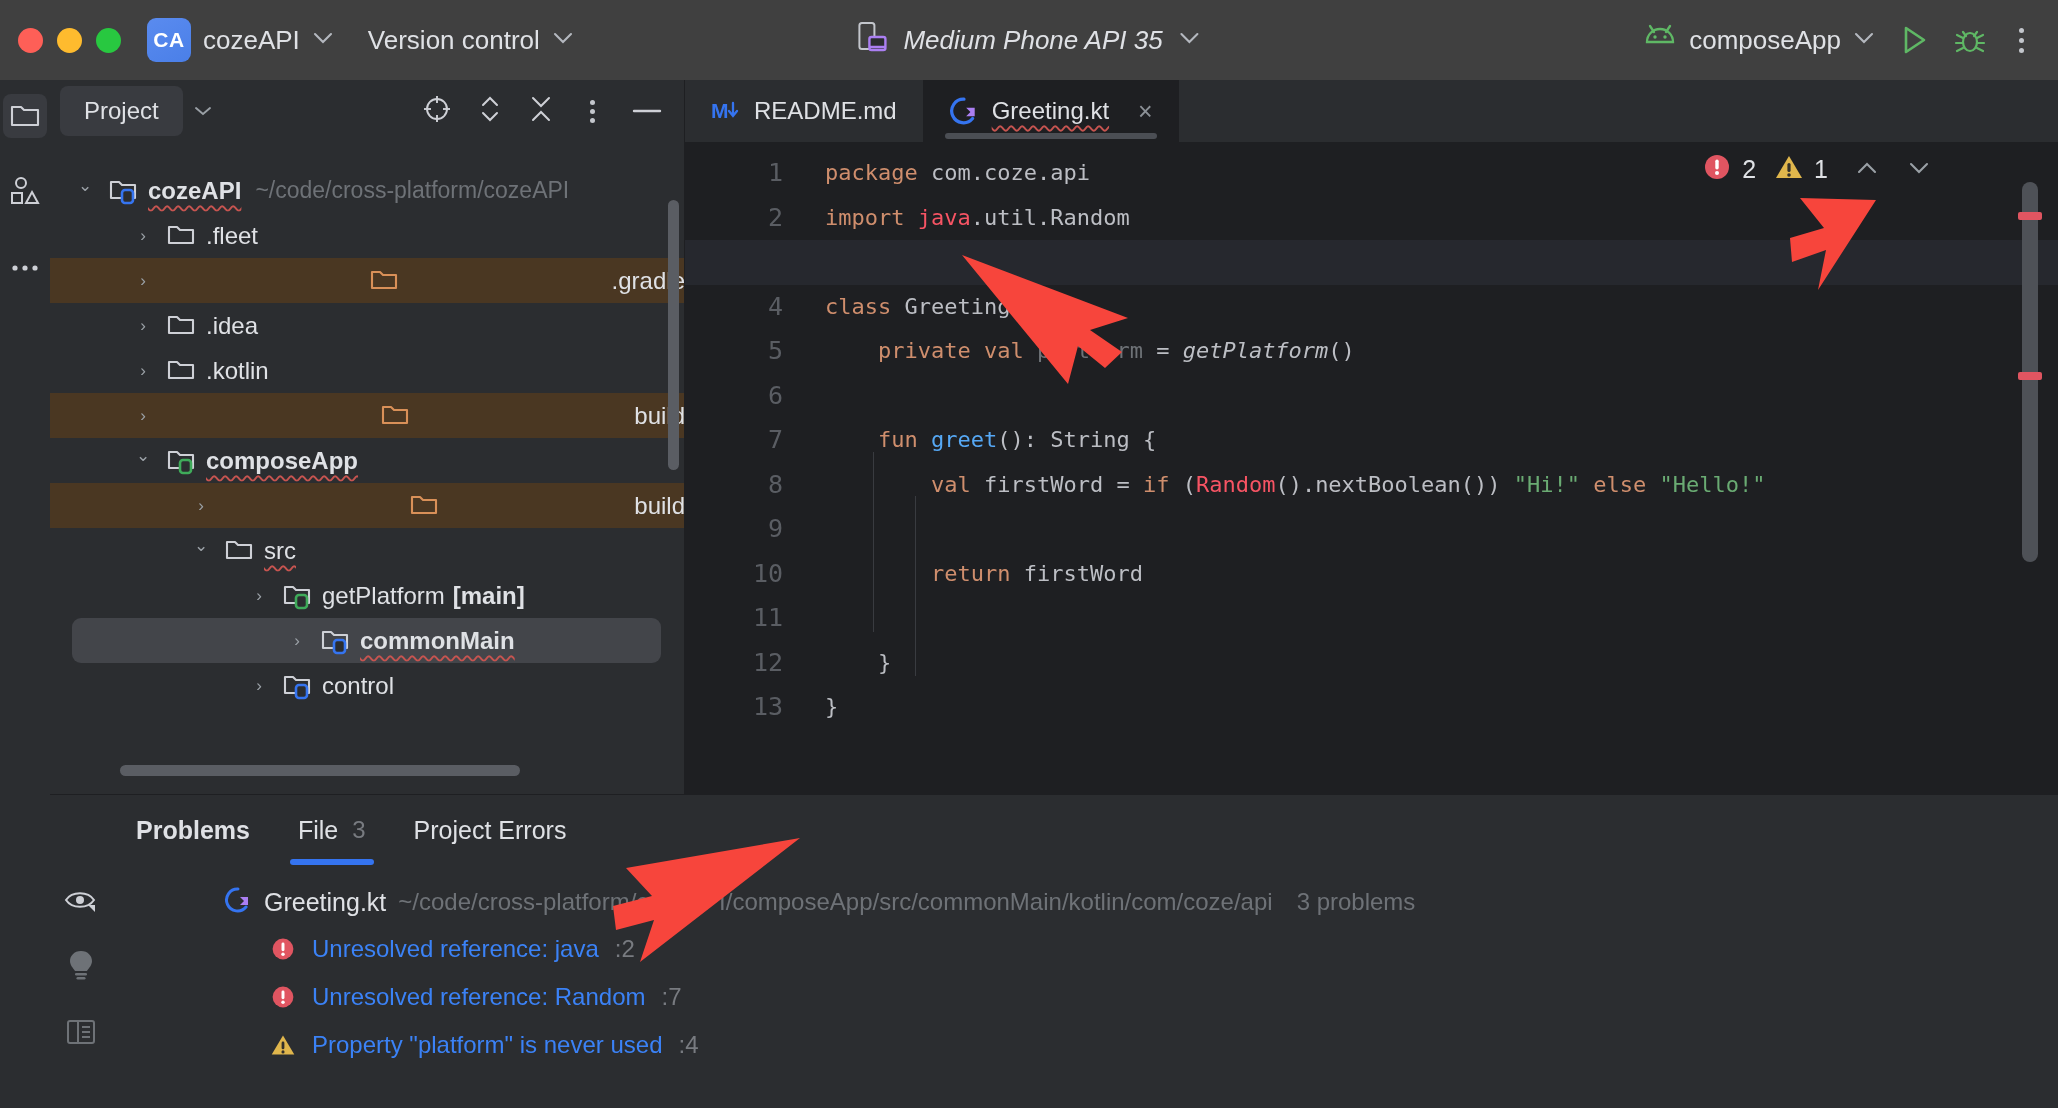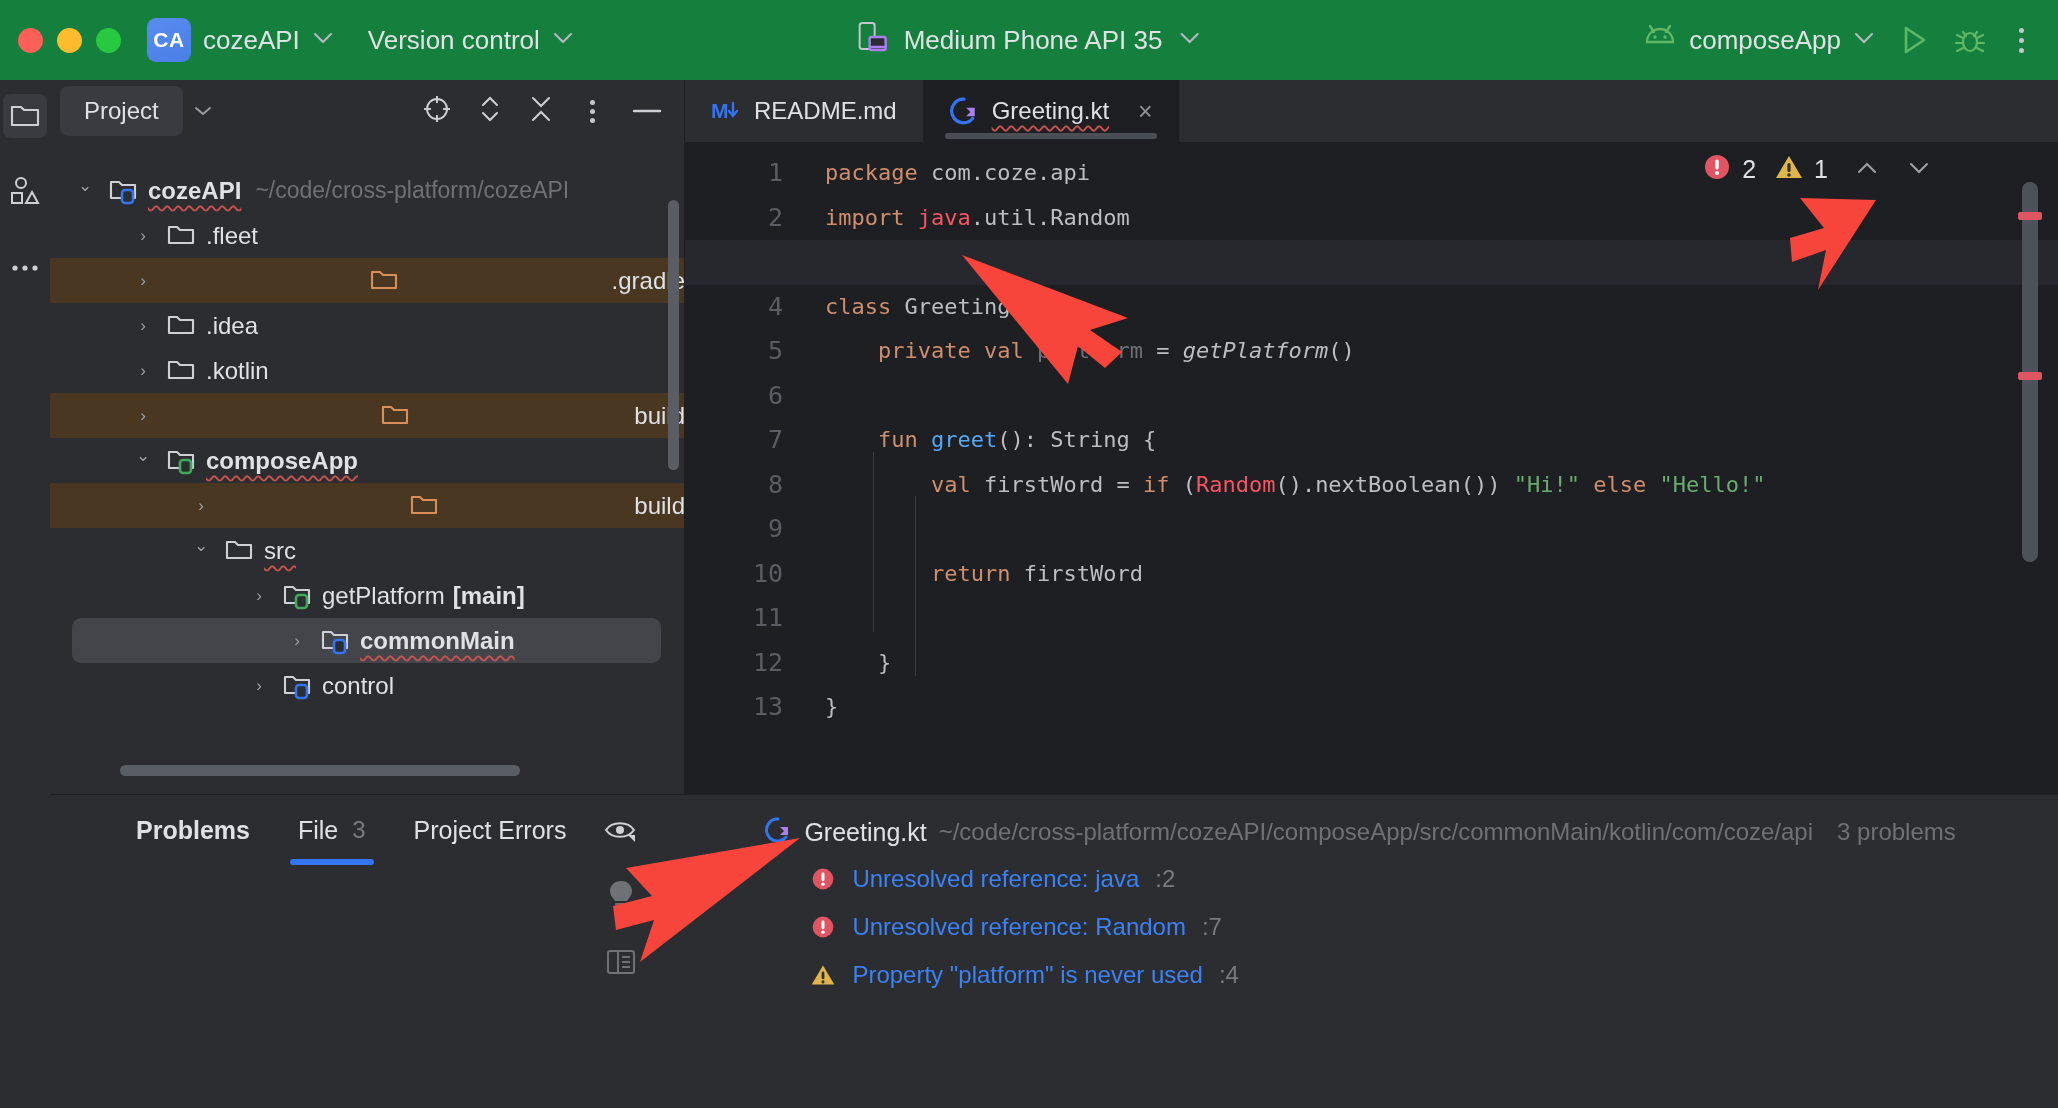--- a/index.html
+++ b/index.html
@@ -8,21 +8,21 @@
     background: #1e1f22;
     font-family: "Liberation Sans", sans-serif;
     overflow: hidden;
     -webkit-font-smoothing: antialiased;
   }
   .app { position: relative; width: 2058px; height: 1108px; display: flex; flex-direction: column; }
 
   
   .titlebar {
     height: 80px; flex: 0 0 80px;
-    background: #15803d;
+    background: #404040;
     display: flex; align-items: center;
     padding: 0 24px 0 18px;
     position: relative;
   }
   .traffic { display: flex; align-items: center; gap: 14px; margin-right: 26px; }
   .tl { width: 25px; height: 25px; border-radius: 50%; }
   .tl.red { background: #fe5f57; }
   .tl.yellow { background: #febb2e; }
   .tl.green { background: #28c840; }
 
@@ -30,21 +30,21 @@
     width: 44px; height: 44px; border-radius: 9px;
     background: linear-gradient(150deg,#5a8bef,#4a7fe8);
     color: #fff; font-size: 21px; font-weight: 700;
     display: flex; align-items: center; justify-content: center;
     letter-spacing: .5px;
   }
   .tb-item { display: flex; align-items: center; gap: 12px; color: #dfe1e5; font-size: 26px; }
   .chev { color: #b4b8bf; font-size: 17px; display: inline-block; }
   .tb-sep { width: 34px; }
 
-  .tb-center { position: absolute; left: 50%; transform: translateX(-50%); display: flex; align-items: center; gap: 16px; }
+  .tb-center { position: absolute; left: 50%; transform: translateX(-50%); display: flex; align-items: center; gap: 16px; font-style: italic; }
   .tb-right { margin-left: auto; display: flex; align-items: center; gap: 22px; }
   .icon-btn { display: flex; align-items: center; justify-content: center; cursor: pointer; }
   .kebab { display: flex; flex-direction: column; gap: 5px; align-items: center; padding: 6px 10px; }
   .kebab i { width: 5px; height: 5px; border-radius: 50%; background: #c3c6cc; display: block; }
 
   
   .body { flex: 1 1 auto; display: flex; min-height: 0; }
 
   
   .activitybar {
@@ -113,21 +113,21 @@
 
   .inspect-badge { position: absolute; right: 118px; top: 10px; display: flex; align-items: center; gap: 10px; z-index: 5; }
   .ib-count { color: #dfe1e5; font-size: 25px; margin-right: 8px; }
   .ib-chev { color: #9aa0a6; font-size: 21px; padding: 0 9px; }
 
   .ed-scroll-track { position: absolute; right: 20px; top: 40px; bottom: 120px; width: 16px; }
   .ed-thumb { position: absolute; left: 0; top: 0; width: 16px; height: 380px; background: #4e5157; border-radius: 9px; }
   .ed-mark { position: absolute; left: -4px; width: 24px; height: 8px; background: #e05561; border-radius: 2px; }
 
   
-  .panel { flex: 1 1 auto; background: #2b2d30; display: flex; flex-direction: row; border-top: 1px solid #1e1f22; min-height: 0; }
+  .panel { flex: 1 1 auto; background: #2b2d30; display: flex; flex-direction: column; border-top: 1px solid #1e1f22; min-height: 0; }
   .panel-tabs { height: 70px; display: flex; align-items: center; padding-left: 62px; gap: 0; position: relative; }
   .ptab { position: relative; height: 100%; display: flex; align-items: center; padding: 0 24px; color: #dfe1e5; font-size: 25px; cursor: pointer; }
   .ptab.title { font-weight: 700; padding-left: 24px; }
   .ptab .cnt { color: #787b80; font-size: 24px; margin-left: 14px; }
   .ptab .ul { position: absolute; left: 16px; right: 16px; bottom: 0; height: 6px; background: #3574f0; border-radius: 3px; }
   .panel-body { flex: 1 1 auto; display: flex; min-height: 0; }
   .panel-side { width: 62px; flex: 0 0 62px; display: flex; flex-direction: column; align-items: center; padding-top: 22px; gap: 32px; }
   .panel-list { flex: 1 1 auto; padding-top: 14px; }
   .pl-head { display: flex; align-items: center; gap: 12px; height: 46px; padding-left: 112px; }
   .pl-file { color: #dfe1e5; font-size: 25px; }

